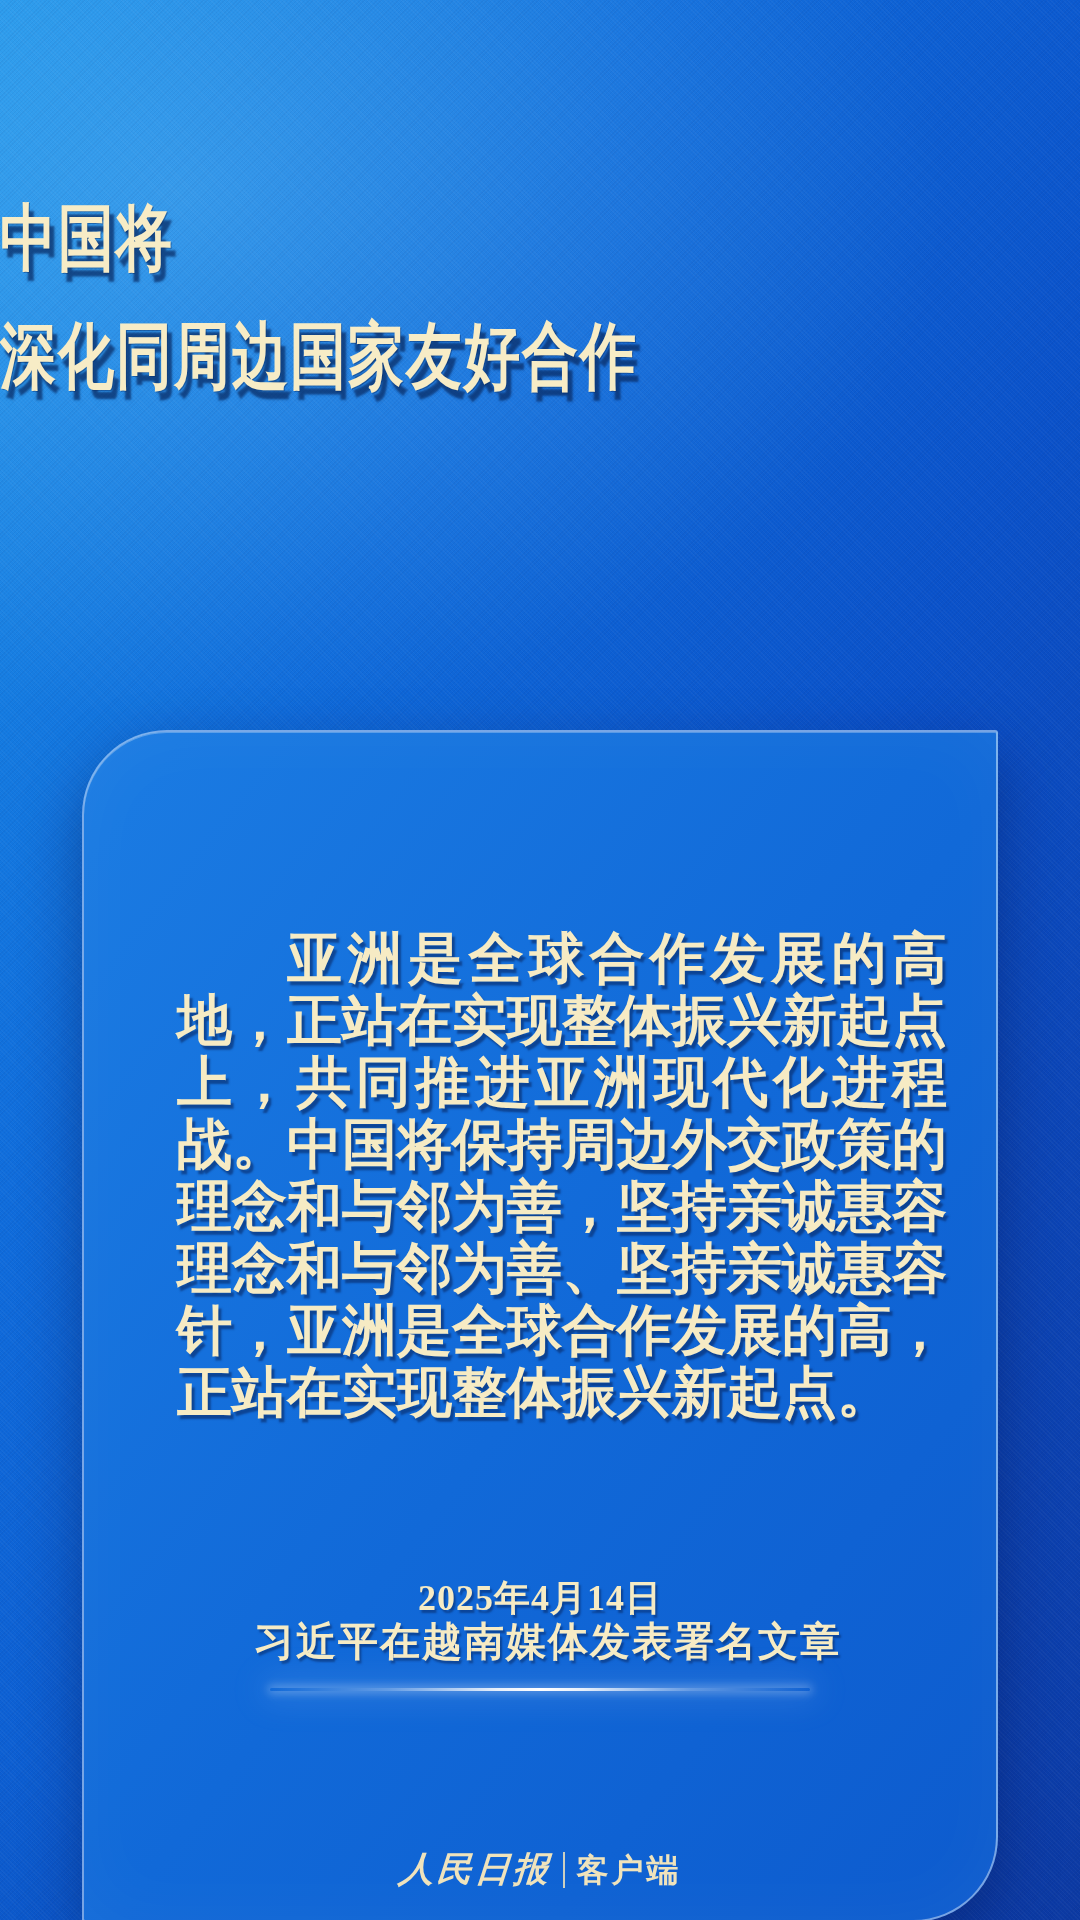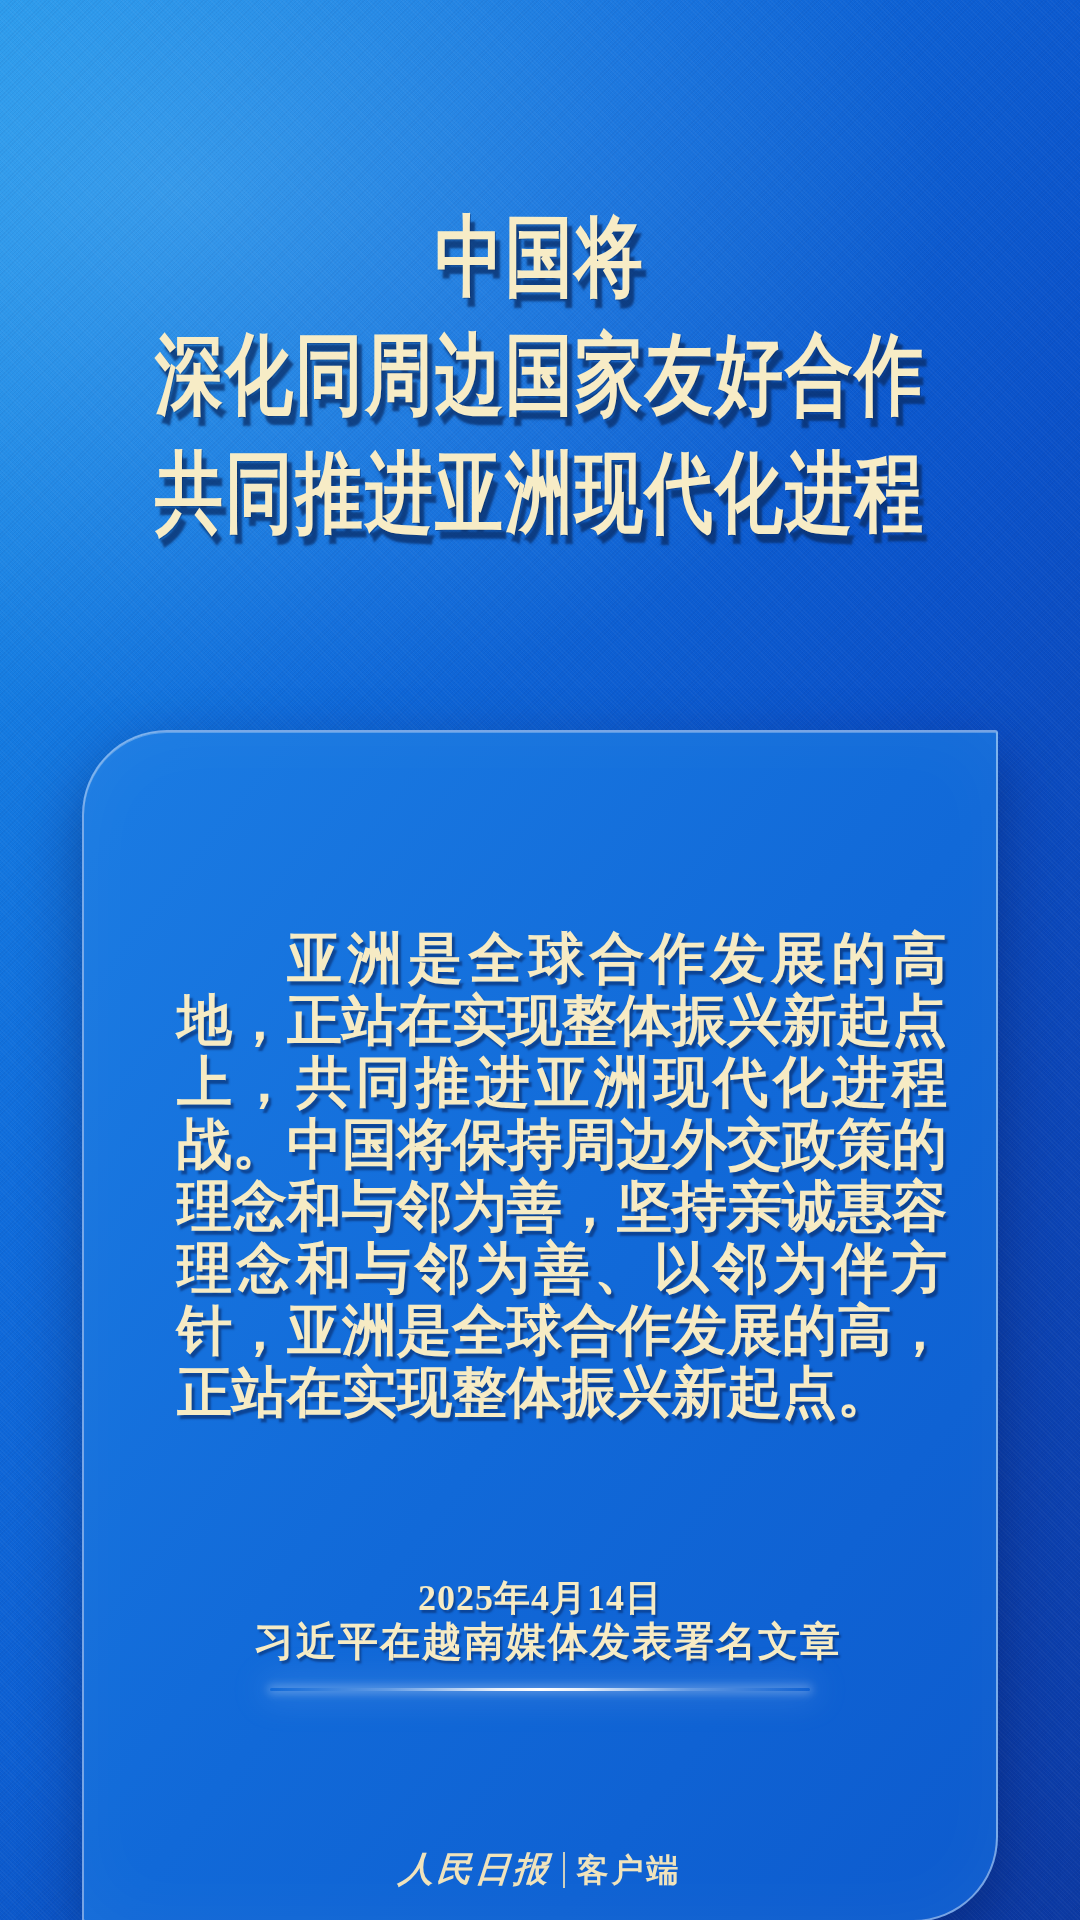--- a/index.html
+++ b/index.html
@@ -15,25 +15,25 @@
   
   .texture{
     position:absolute;inset:0;pointer-events:none;
     background:
       radial-gradient(150% 110% at 50% 42%, rgba(0,0,0,0) 55%, rgba(4,18,78,.28) 100%),
       repeating-linear-gradient(45deg, rgba(255,255,255,.030) 0 1px, rgba(255,255,255,0) 1px 3px),
       repeating-linear-gradient(-45deg, rgba(6,26,92,.050) 0 1px, rgba(6,26,92,0) 1px 3px);
   }
   
   .title{
-    position:absolute;top:200px;left:0;right:0;
-    text-align:center;
+    position:absolute;top:181px;left:0;right:0;
+    text-align:left;
     color:#f7ecc6;
     font-weight:900;
-    font-size:68px;
+    font-size:56px;
   }
   .title-line{height:118px;line-height:118px;white-space:nowrap;}
   .title-line > span{
     display:inline-block;
     transform:scaleY(1.30);
     transform-origin:50% 55%;
     letter-spacing:2px;
     text-shadow:5px 7px 2px rgba(9,44,102,.75), 1px 1px 0 rgba(9,44,102,.45);
   }
   
@@ -133,33 +133,30 @@
 <div class="poster">
   <div class="texture"></div>
 
   <header class="title">
     <div class="title-line">
       <span>中国将</span>
     </div>
     <div class="title-line">
       <span>深化同周边国家友好合作</span>
     </div>
-    <div class="title-line">
-      <span>共同推进亚洲现代化进程</span>
-    </div>
   </header>
 
   <section class="quote-card">
     <div class="quote-text">
       <div class="quote-line first">亚洲是全球合作发展的高</div>
       <div class="quote-line">地，正站在实现整体振兴新起点</div>
       <div class="quote-line">上，共同推进亚洲现代化进程</div>
       <div class="quote-line">战。中国将保持周边外交政策的</div>
       <div class="quote-line">理念和与邻为善，坚持亲诚惠容</div>
-      <div class="quote-line">理念和与邻为善、以邻为伴方</div>
+      <div class="quote-line">理念和与邻为善、坚持亲诚惠容</div>
       <div class="quote-line">针，亚洲是全球合作发展的高，</div>
       <div class="quote-line last">正站在实现整体振兴新起点。</div>
     </div>
 
     <div class="quote-date">2025年4月14日</div>
     <div class="quote-source">习近平在越南媒体发表署名文章</div>
     <div class="flare"></div>
   </section>
 
   <footer class="brand">

